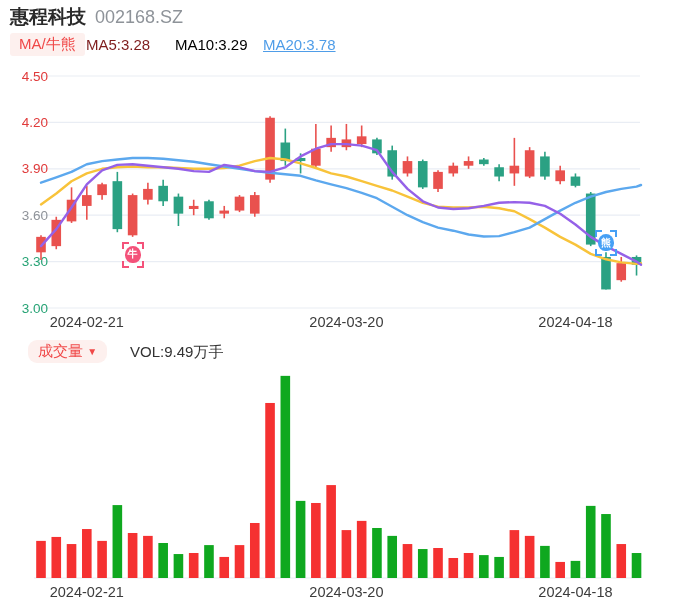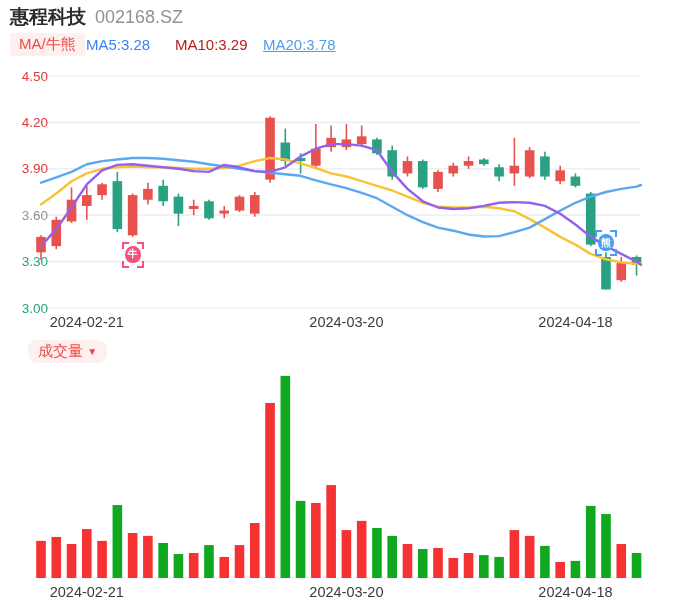--- a/index.html
+++ b/index.html
@@ -4,22 +4,22 @@
 <style>
   html,body{margin:0;padding:0;background:#ffffff;}
   .app{position:relative;width:686px;height:606px;background:#fff;overflow:hidden;
        font-family:"Liberation Sans","DejaVu Sans",sans-serif;padding-left:25px;}
   .header{position:absolute;left:10px;top:4px;white-space:nowrap;}
   .title{font-size:19px;font-weight:bold;color:#2a2a2a;}
   .code{font-size:18px;color:#8e9399;margin-left:9px;}
   .legend-row{position:absolute;left:10px;top:33px;height:22px;white-space:nowrap;font-size:15px;}
   .chip{display:inline-block;background:#fdf0ee;color:#f04848;border-radius:3px;
         padding:2px 9px;font-size:15px;}
-  .ma5-val{position:absolute;left:86px;top:36px;color:#3b82f6;font-size:15px;}
-  .ma10-val{position:absolute;left:175px;top:36px;color:#b91c1c;font-size:15px;}
+  .ma5-val{position:absolute;left:86px;top:36px;color:#7f1d1d;font-size:15px;}
+  .ma10-val{position:absolute;left:175px;top:36px;color:#000000;font-size:15px;}
   .ma20-val{position:absolute;left:263px;top:36px;color:#4f9de8;font-size:15px;text-decoration:underline;}
   .vol-row{position:absolute;left:28px;top:340px;white-space:nowrap;}
   .vol-chip{display:inline-block;background:#fdf0ee;color:#f04848;border-radius:9px;
             padding:2px 10px;font-size:15px;}
   .vol-chip .tri{font-size:10px;vertical-align:1px;}
   .vol-label{position:absolute;left:130px;top:343px;font-size:15px;color:#333;}
   #chart-svg{position:absolute;left:0;top:0;width:686px;height:606px;}
   .marker{position:absolute;width:22px;height:27px;}
   .marker .shield{position:absolute;left:3px;top:5px;width:16px;height:17px;
         border-radius:50% 50% 46% 46%;display:flex;align-items:center;justify-content:center;}
@@ -188,20 +188,21 @@
       <rect x="631.73" y="553.02232" width="9.6" height="24.977680000000003" fill="#0fa81f"></rect>
       <polyline points="41.0,204.4 56.3,193.5 71.5,181.2 86.8,173.4 102.1,168.8 117.3,167.3 132.6,166.5 147.9,167.3 163.2,167.3 178.4,168.0 193.7,168.8 209.0,168.8 224.2,168.0 239.5,165.7 254.8,161.1 270.0,158.0 285.3,159.5 300.6,163.4 315.9,168.0 331.1,173.4 346.4,176.5 361.7,181.2 376.9,185.8 392.2,190.5 407.5,196.6 422.8,202.8 438.0,206.7 453.3,207.5 468.6,207.5 483.8,206.7 499.1,208.2 514.4,211.3 529.6,219.1 544.9,227.6 560.2,236.9 575.4,244.6 590.7,253.9 606.0,259.3 621.3,262.4 636.5,263.9 641.0,263.2" fill="none" stroke="#f8c33a" stroke-width="2.4" stroke-linecap="round" stroke-linejoin="round"></polyline>
       <polyline points="41.0,182.7 56.3,177.3 71.5,171.9 86.8,164.2 102.1,161.1 117.3,159.5 132.6,158.0 147.9,158.0 163.2,158.7 178.4,160.3 193.7,161.8 209.0,164.2 224.2,166.5 239.5,168.8 254.8,171.1 270.0,172.7 285.3,174.2 300.6,175.8 315.9,180.4 331.1,184.3 346.4,188.1 361.7,192.8 376.9,198.2 392.2,206.7 407.5,215.2 422.8,222.2 438.0,227.6 453.3,230.7 468.6,234.5 483.8,236.5 499.1,236.1 514.4,232.2 529.6,227.6 544.9,219.1 560.2,210.6 575.4,202.8 590.7,196.6 606.0,192.0 621.3,188.9 636.5,186.6 641.0,185.0" fill="none" stroke="#5ca8ee" stroke-width="2.4" stroke-linecap="round" stroke-linejoin="round"></polyline>
       <polyline points="41.0,246.1 56.3,229.1 71.5,207.5 86.8,184.3 102.1,170.3 117.3,164.9 132.6,164.2 147.9,165.7 163.2,167.3 178.4,168.8 193.7,171.1 209.0,171.9 224.2,164.9 239.5,167.3 254.8,171.1 270.0,171.9 285.3,167.3 300.6,156.4 315.9,148.7 331.1,144.1 346.4,144.1 361.7,145.6 376.9,150.2 392.2,171.9 407.5,188.9 422.8,201.3 438.0,207.5 453.3,209.0 468.6,208.2 483.8,205.9 499.1,202.8 514.4,202.1 529.6,202.8 544.9,205.9 560.2,213.7 575.4,224.5 590.7,236.9 606.0,246.1 621.3,253.9 636.5,261.6 641.0,264.7" fill="none" stroke="#9561e8" stroke-width="2.4" stroke-linecap="round" stroke-linejoin="round"></polyline>
     </svg>
 
   <div class="vol-row">
     <span class="vol-chip"><span>成交量</span>
       <span class="tri">▼</span></span>
   </div>
+  <span class="vol-label">VOL:9.49万手</span>
 
   <div id="markers">
       <div class="marker" style="left: 121.62px; top: 240.87px;">
         <span class="cnr tl" style="border-color: rgb(244, 82, 122);"></span>
         <span class="cnr tr" style="border-color: rgb(244, 82, 122);"></span>
         <span class="cnr bl" style="border-color: rgb(244, 82, 122);"></span>
         <span class="cnr br" style="border-color: rgb(244, 82, 122);"></span>
         <span class="shield" style="background: rgb(244, 82, 122);">
           <span class="glyph">牛</span>
         </span>

